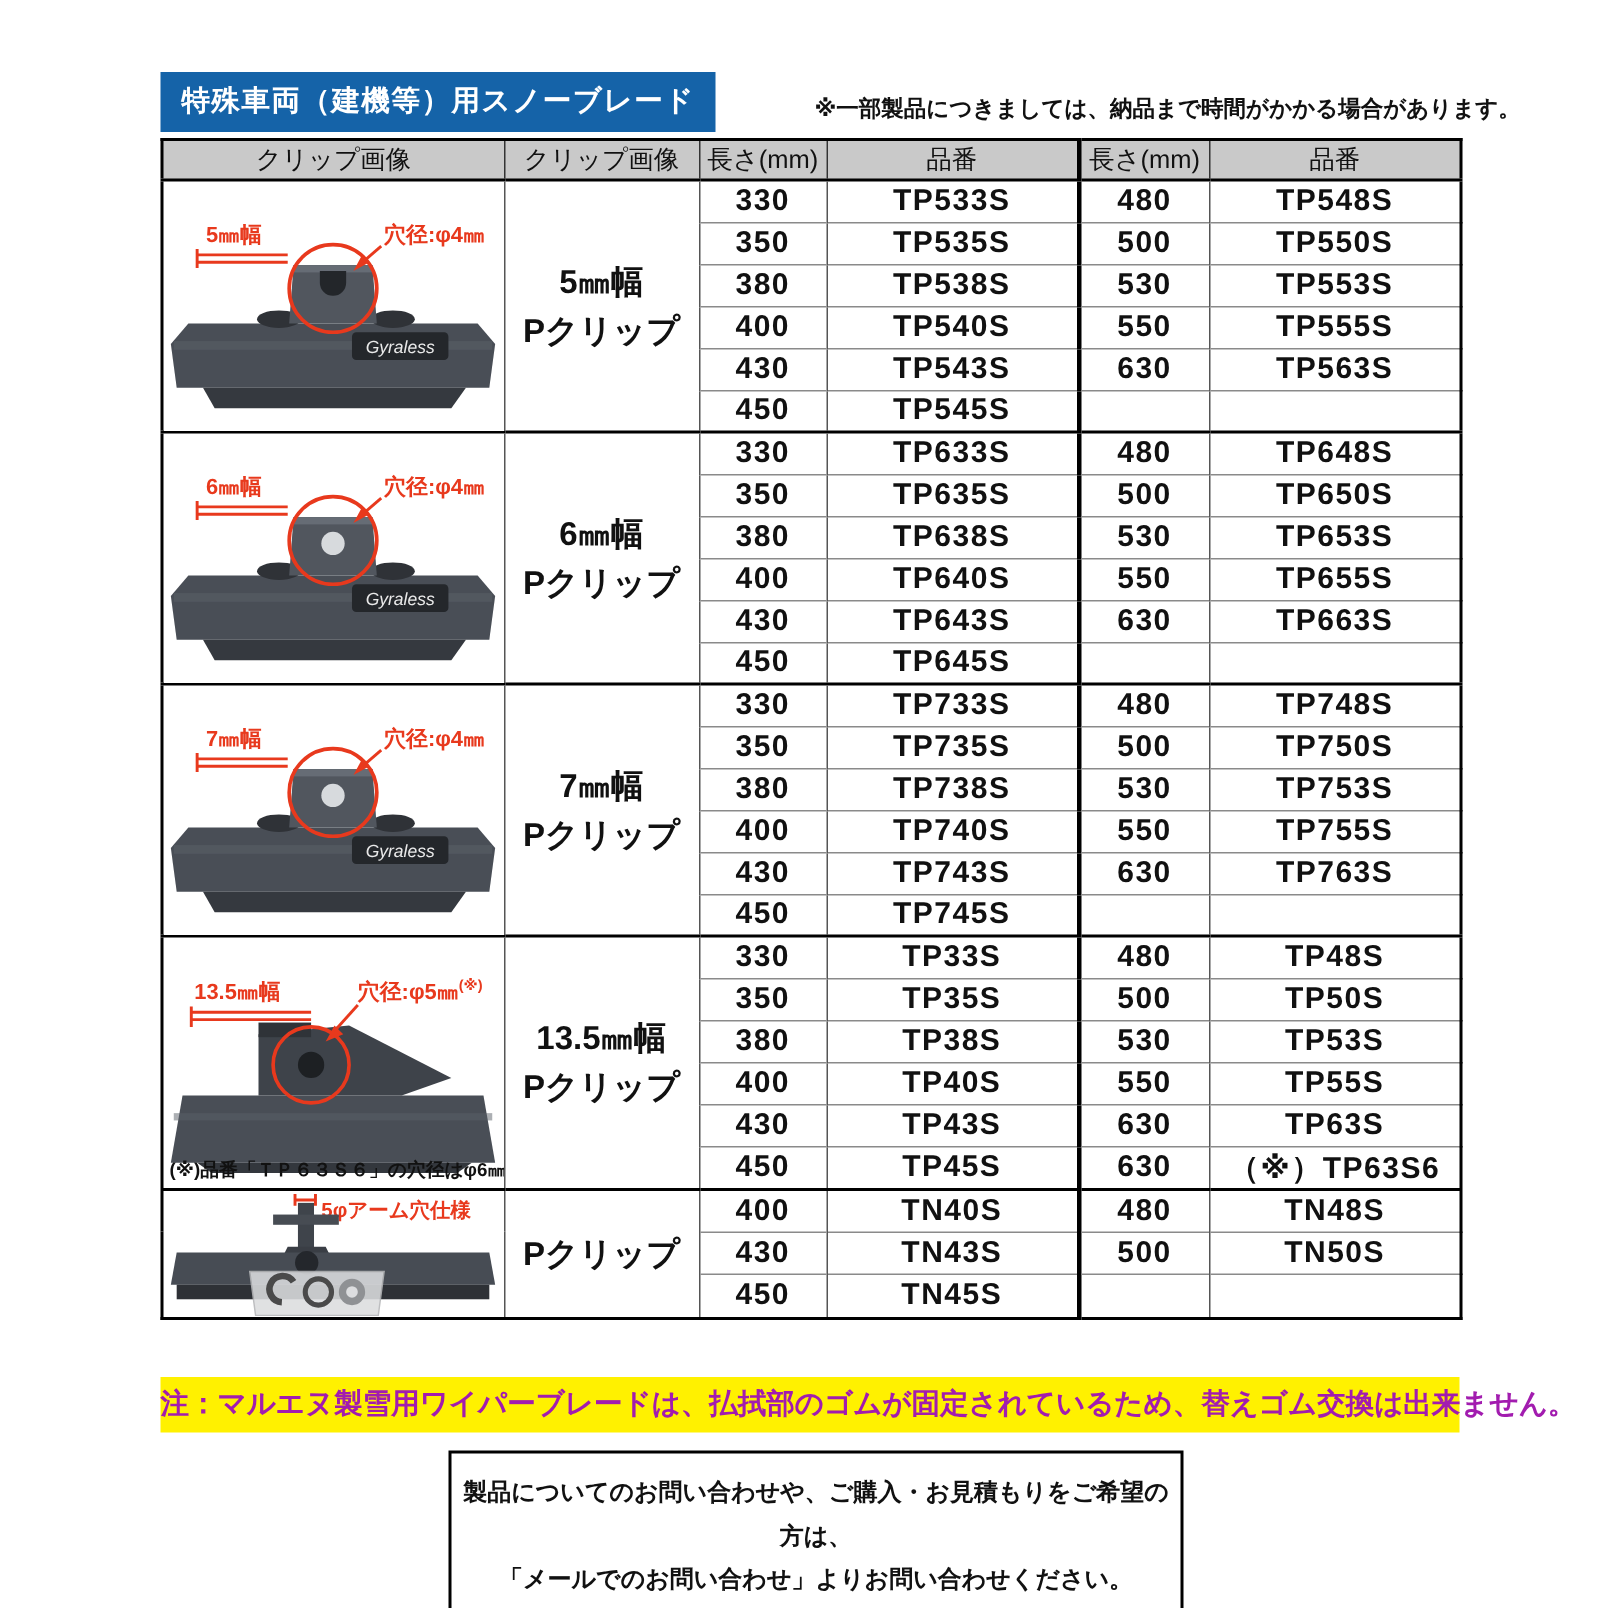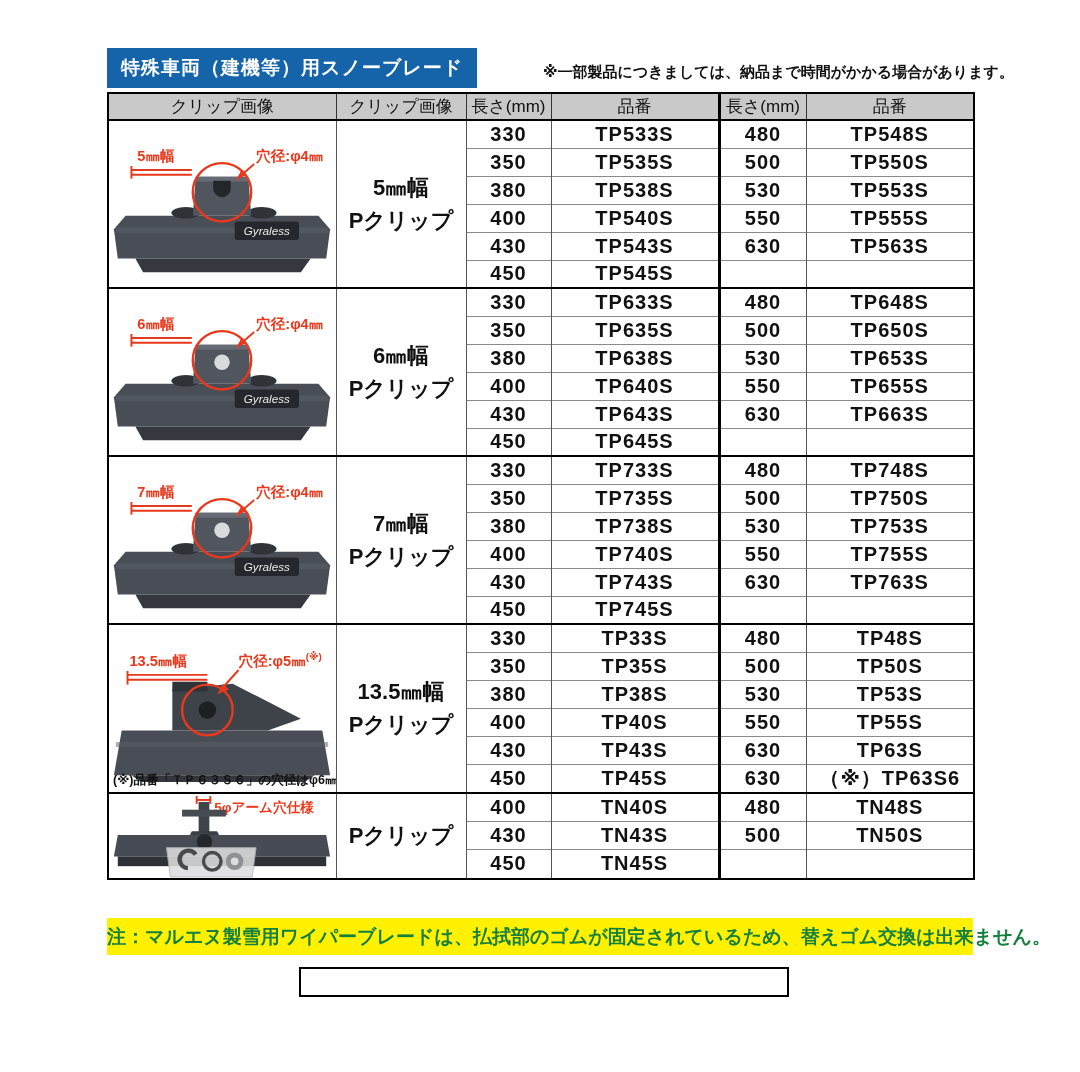--- a/index.html
+++ b/index.html
@@ -41,21 +41,21 @@
   .product-table tr.group-first td{border-top:2px solid #000;}
   td.clip-image-cell{position:relative;vertical-align:middle;background:#fff;}
   td.clip-image-cell svg{display:block;margin:0 auto;}
   .img-footnote{
     position:absolute;left:4px;bottom:3px;font-size:12.5px;font-weight:bold;
     color:#111;white-space:nowrap;text-align:left;
   }
   td.clip-spec-cell{font-weight:bold;font-size:22px;line-height:1.5;}
   .caution{
     position:absolute;left:107px;top:918px;width:866px;height:37px;
-    background:var(--caution-bg);color:#15803d;font-weight:bold;font-size:19px;
+    background:var(--caution-bg);color:#a21caf;font-weight:bold;font-size:19px;
     text-align:center;line-height:37px;white-space:nowrap;
   }
   .contact-box{
     position:absolute;left:299px;top:967px;width:490px;
     border:2px solid #000;background:#fff;text-align:center;
     font-weight:bold;font-size:16px;padding:13px 4px;line-height:1.8;
   }
   svg text{font-family:"Liberation Sans","DejaVu Sans",sans-serif;}
 </style>
 </head>
@@ -371,15 +371,17 @@
           <td class="part">TN45S</td>
           <td class="len thick-left"></td>
           <td class="part"></td>
         </tr>
       </tbody>
   </table>
 
   <div class="caution">注：マルエヌ製雪用ワイパーブレードは、払拭部のゴムが固定されているため、替えゴム交換は出来ません。</div>
 
   <div class="contact-box">
+    <div>製品についてのお問い合わせや、ご購入・お見積もりをご希望の方は、</div>
+    <div>「メールでのお問い合わせ」よりお問い合わせください。</div>
   </div>
 
 </div>
 
 </body></html>

